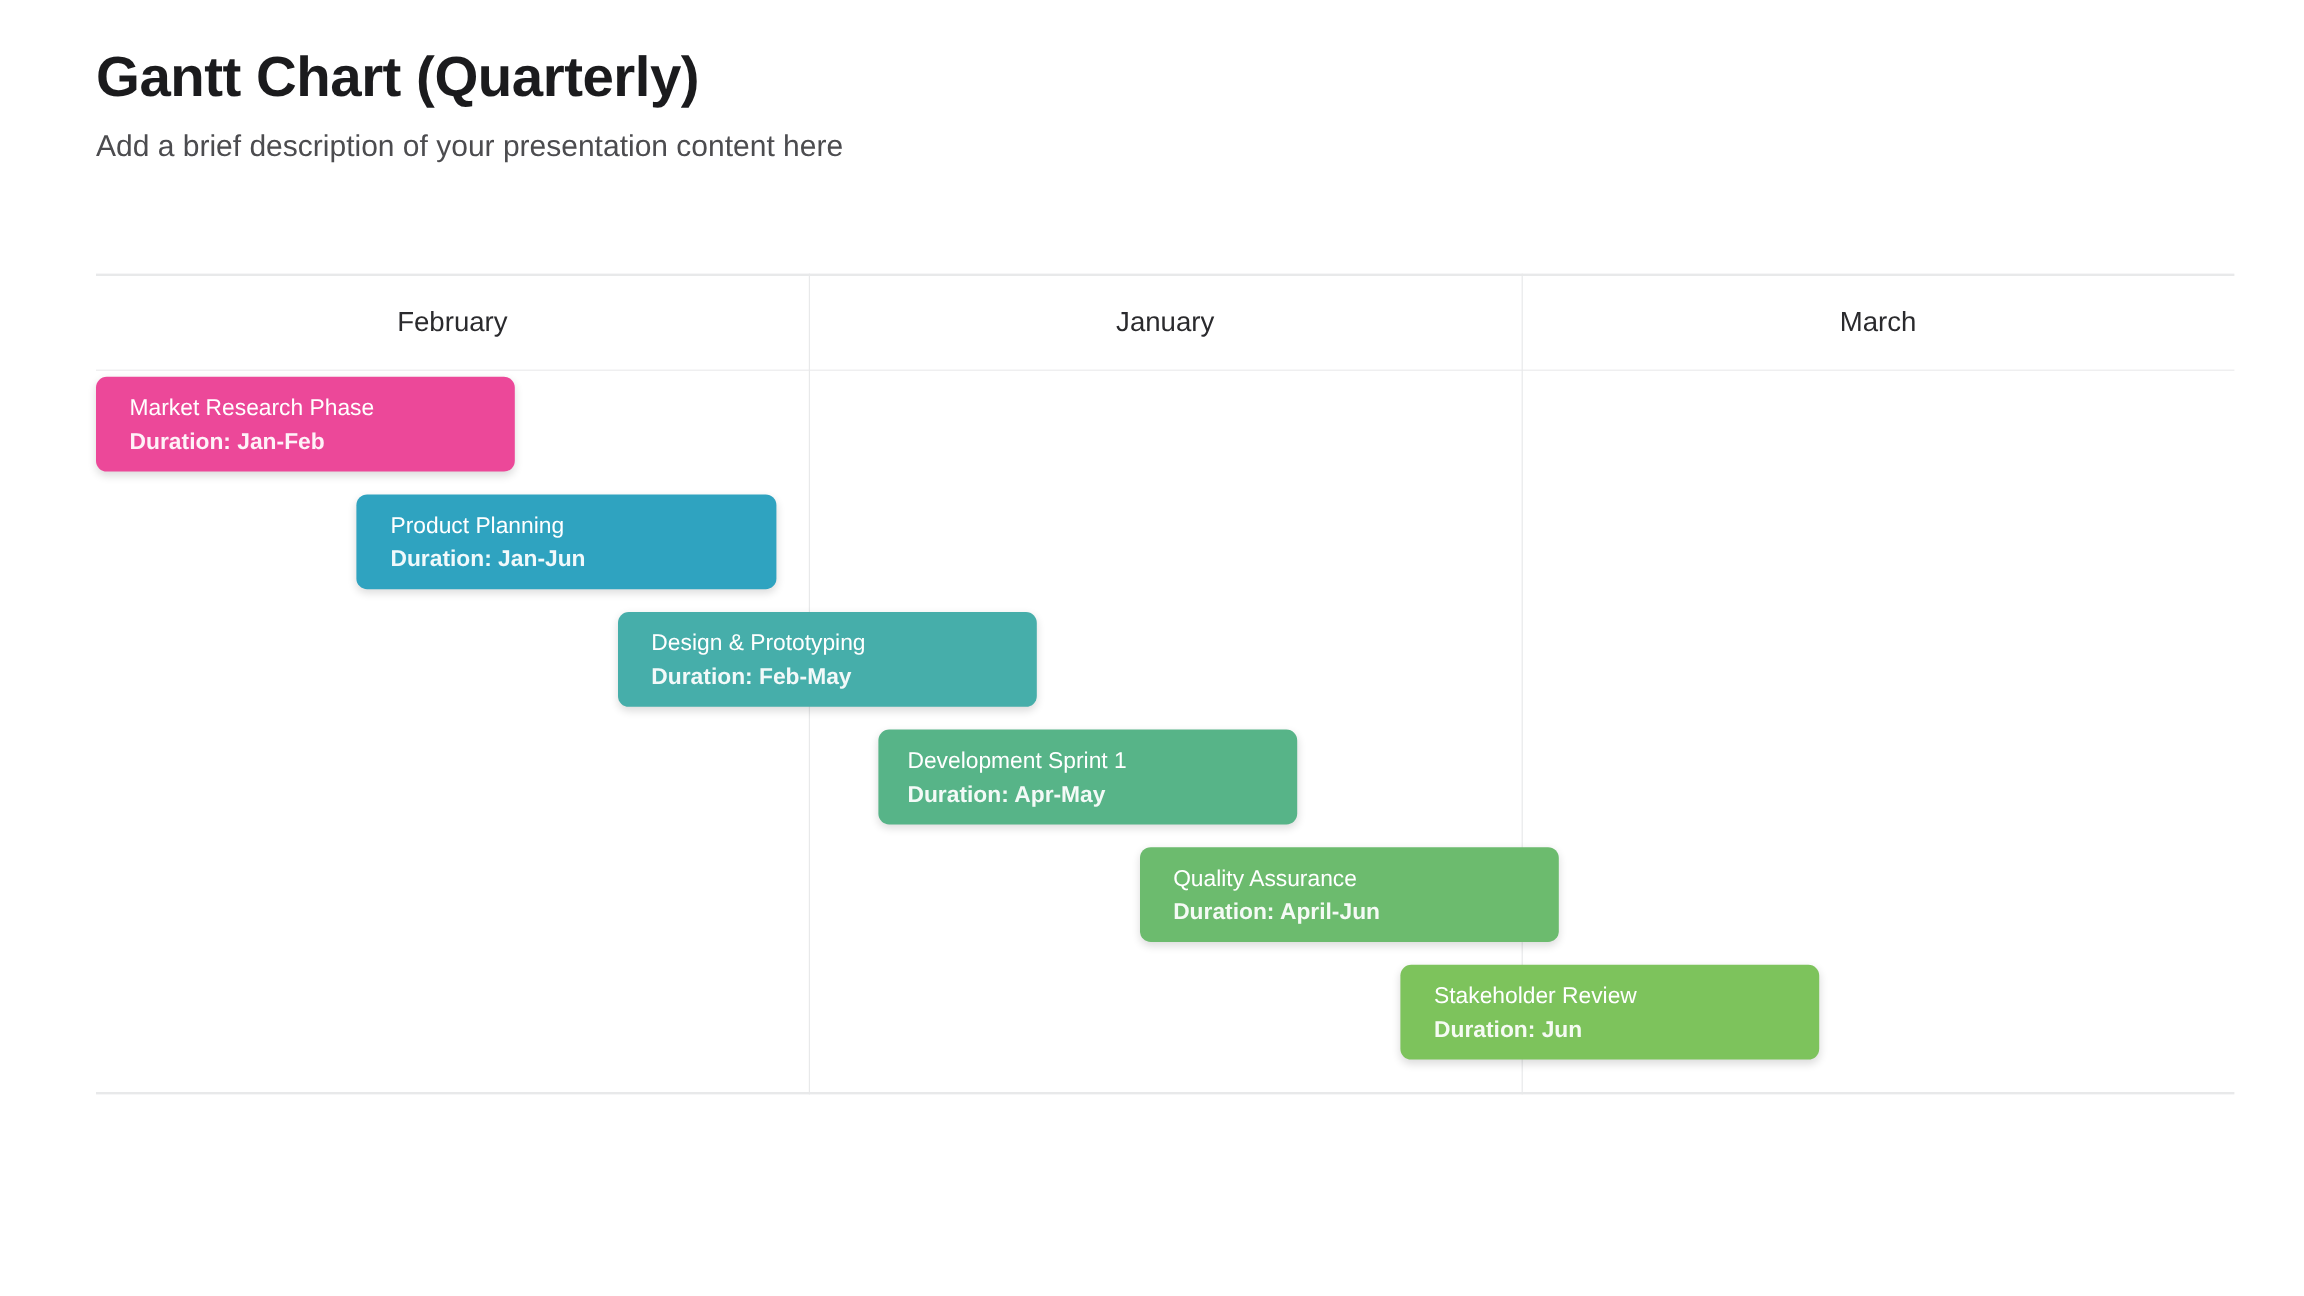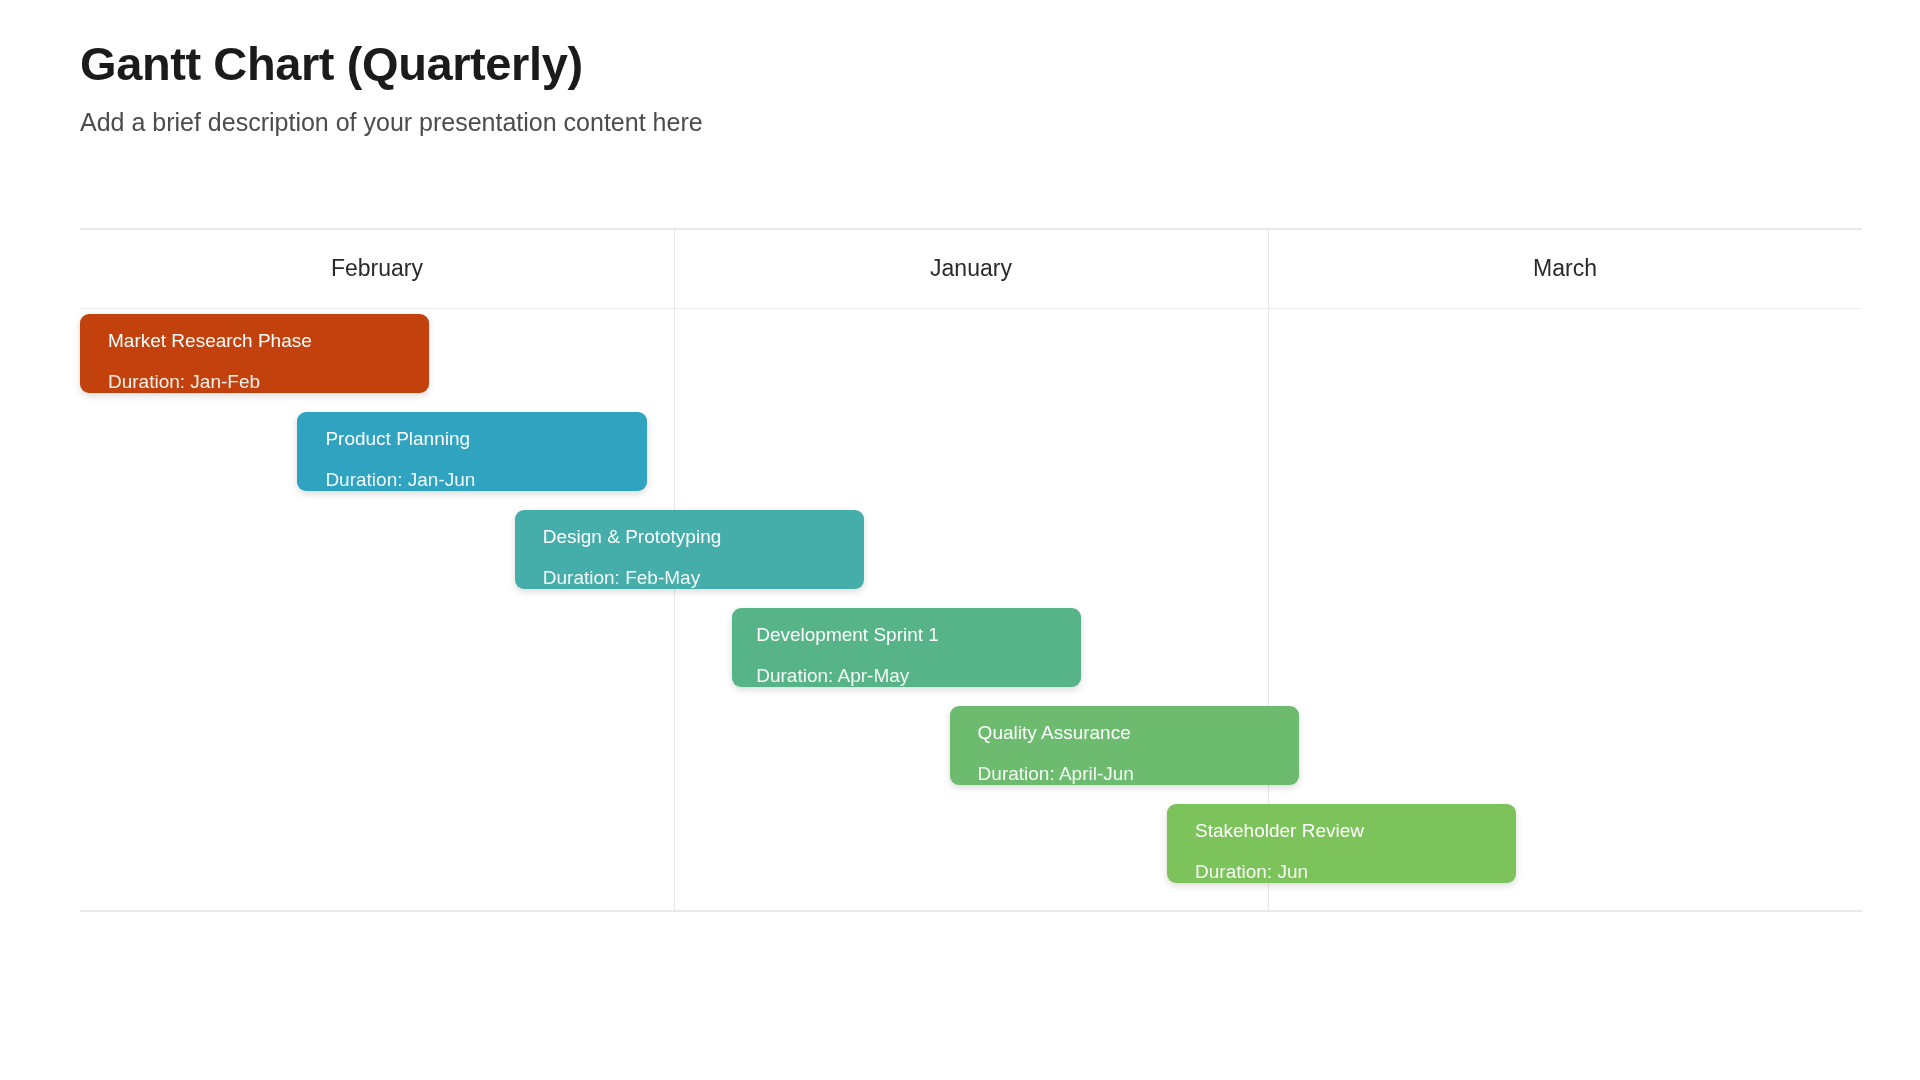--- a/index.html
+++ b/index.html
@@ -109,25 +109,25 @@
     overflow:hidden;
   }
   .bar-label {
     font-size:19px;
     font-weight:400;
     line-height:1.28;
     white-space:nowrap;
   }
   .bar-duration {
     font-size:19px;
-    font-weight:400;
+    font-weight:700;
     line-height:1.28;
     color:rgba(255,255,255,0.93);
     white-space:nowrap;
-    margin-top:17px;
+    margin-top:4px;
   }
 </style>
 </head>
 <body>
 
 <div class="slide">
 
   <div class="header">
     <div class="title">Gantt Chart (Quarterly)</div>
     <div class="subtitle">Add a brief description of your presentation content here</div>
@@ -145,21 +145,21 @@
       <div class="col-slot"></div>
     </div>
 
     <div class="month-headers">
       <div class="month-cell">February</div>
       <div class="month-cell">January</div>
       <div class="month-cell">March</div>
     </div>
 
     <div class="bars">
-        <div class="bar" style="left: 0%; width: 19.6%; top: 6px; background: #c2410c;">
+        <div class="bar" style="left: 0%; width: 19.6%; top: 6px; background: #ec4899;">
           <div class="bar-label">Market Research Phase</div>
           <div class="bar-duration">Duration: Jan-Feb</div>
         </div>
         <div class="bar" style="left: 12.2%; width: 19.6%; top: 104px; background: rgb(47, 163, 192);">
           <div class="bar-label">Product Planning</div>
           <div class="bar-duration">Duration: Jan-Jun</div>
         </div>
         <div class="bar" style="left: 24.4%; width: 19.6%; top: 202px; background: rgb(70, 174, 170);">
           <div class="bar-label">Design &amp; Prototyping</div>
           <div class="bar-duration">Duration: Feb-May</div>

